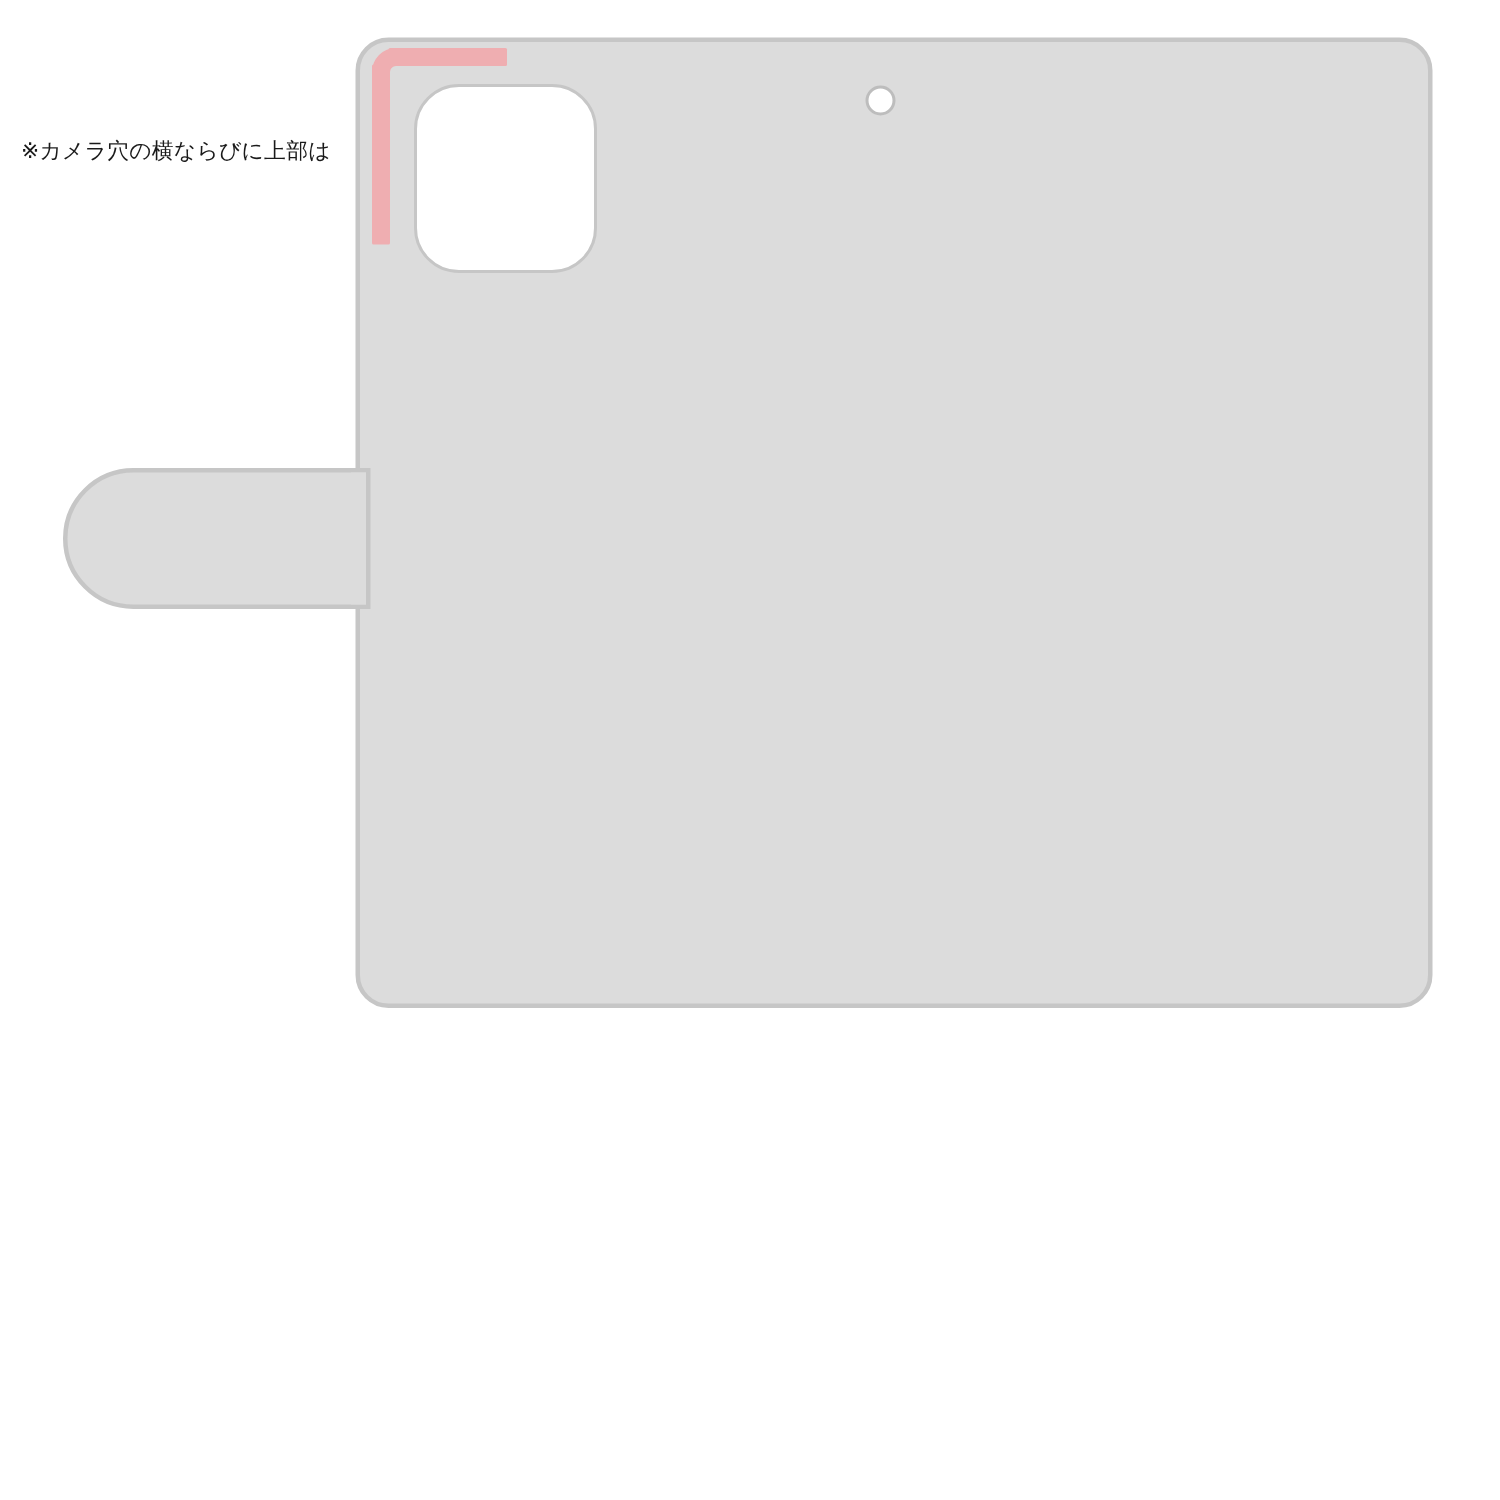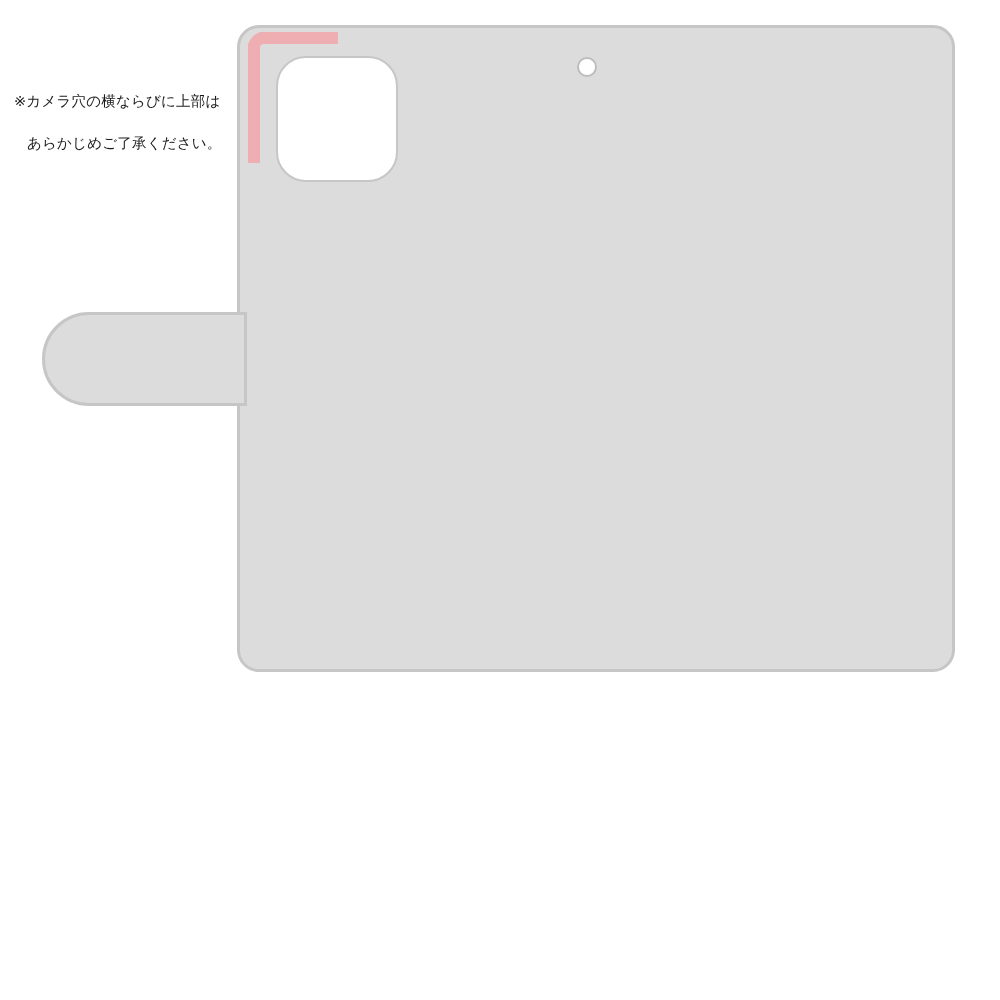--- a/index.html
+++ b/index.html
@@ -155,21 +155,20 @@
 </style>
 </head>
 <body>
 
 <div id="page-root">
 
   <div class="diagram">
 
     <div class="note">
       <span class="ln">※カメラ穴の横ならびに上部は</span>
-      <span class="ln indent">あらかじめご了承ください。</span>
     </div>
 
     <div class="case-body"></div>
 
     <div class="side-tab"></div>
     <div class="side-tab-seam"></div>
 
     <div class="pink-corner"></div>
     <div class="pink-h"></div>
     <div class="pink-v"></div>

